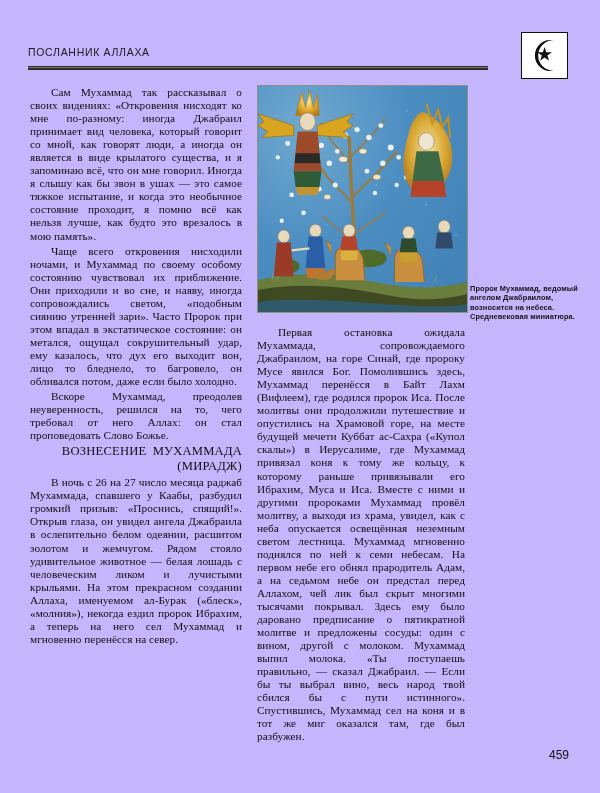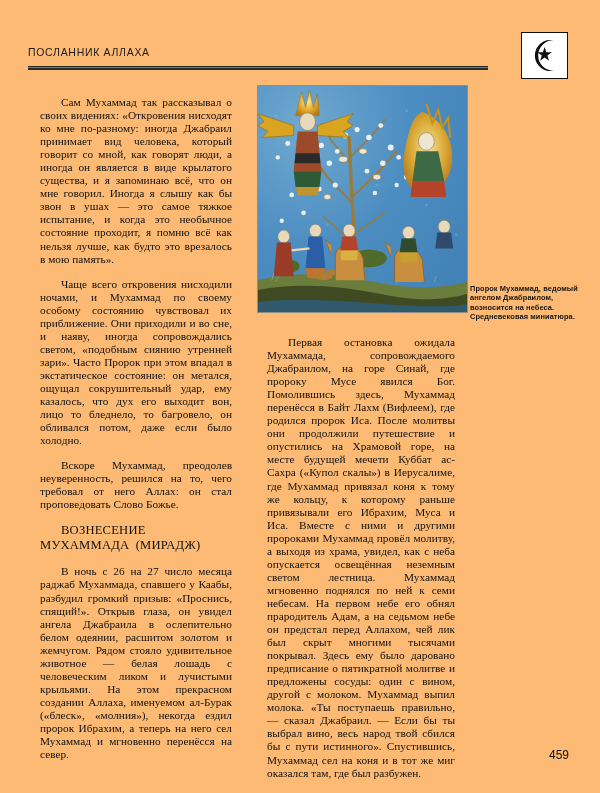--- a/index.html
+++ b/index.html
@@ -14,21 +14,21 @@
     font-family: "Liberation Serif", "DejaVu Serif", serif;
     color: #111111;
     overflow: hidden;
   }
 
   .page {
     position: absolute;
     inset: 0;
     width: 600px;
     height: 793px;
-    background: #fdba74;
+    background: #c4b5fd;
   }
 
   
   .running-head {
     position: absolute;
     left: 28px;
     top: 46px;
     font-family: "Liberation Sans", "DejaVu Sans", sans-serif;
     font-size: 10.5px;
     letter-spacing: 0.7px;
@@ -71,32 +71,32 @@
     position: absolute;
     left: 255px;
     top: 324px;
     width: 212px;
     font-size: 11.3px;
     line-height: 13.05px;
     text-align: justify;
     text-justify: inter-word;
   }
   .col-left p, .col-right p {
-    margin: 12px;
+    margin: 2px;
     text-indent: 21px;
   }
 
   .section-title {
     margin: 25px 0 12px 0;
     text-indent: 0;
     font-family: "Liberation Serif", "DejaVu Serif", serif;
     font-size: 12.6px;
     line-height: 15px;
     letter-spacing: 0.2px;
-    text-align: left;
+    text-align: right;
     word-spacing: 3px;
   }
 
   
   .figure {
     position: absolute;
     left: 257px;
     top: 85px;
     width: 211px;
     height: 228px;

